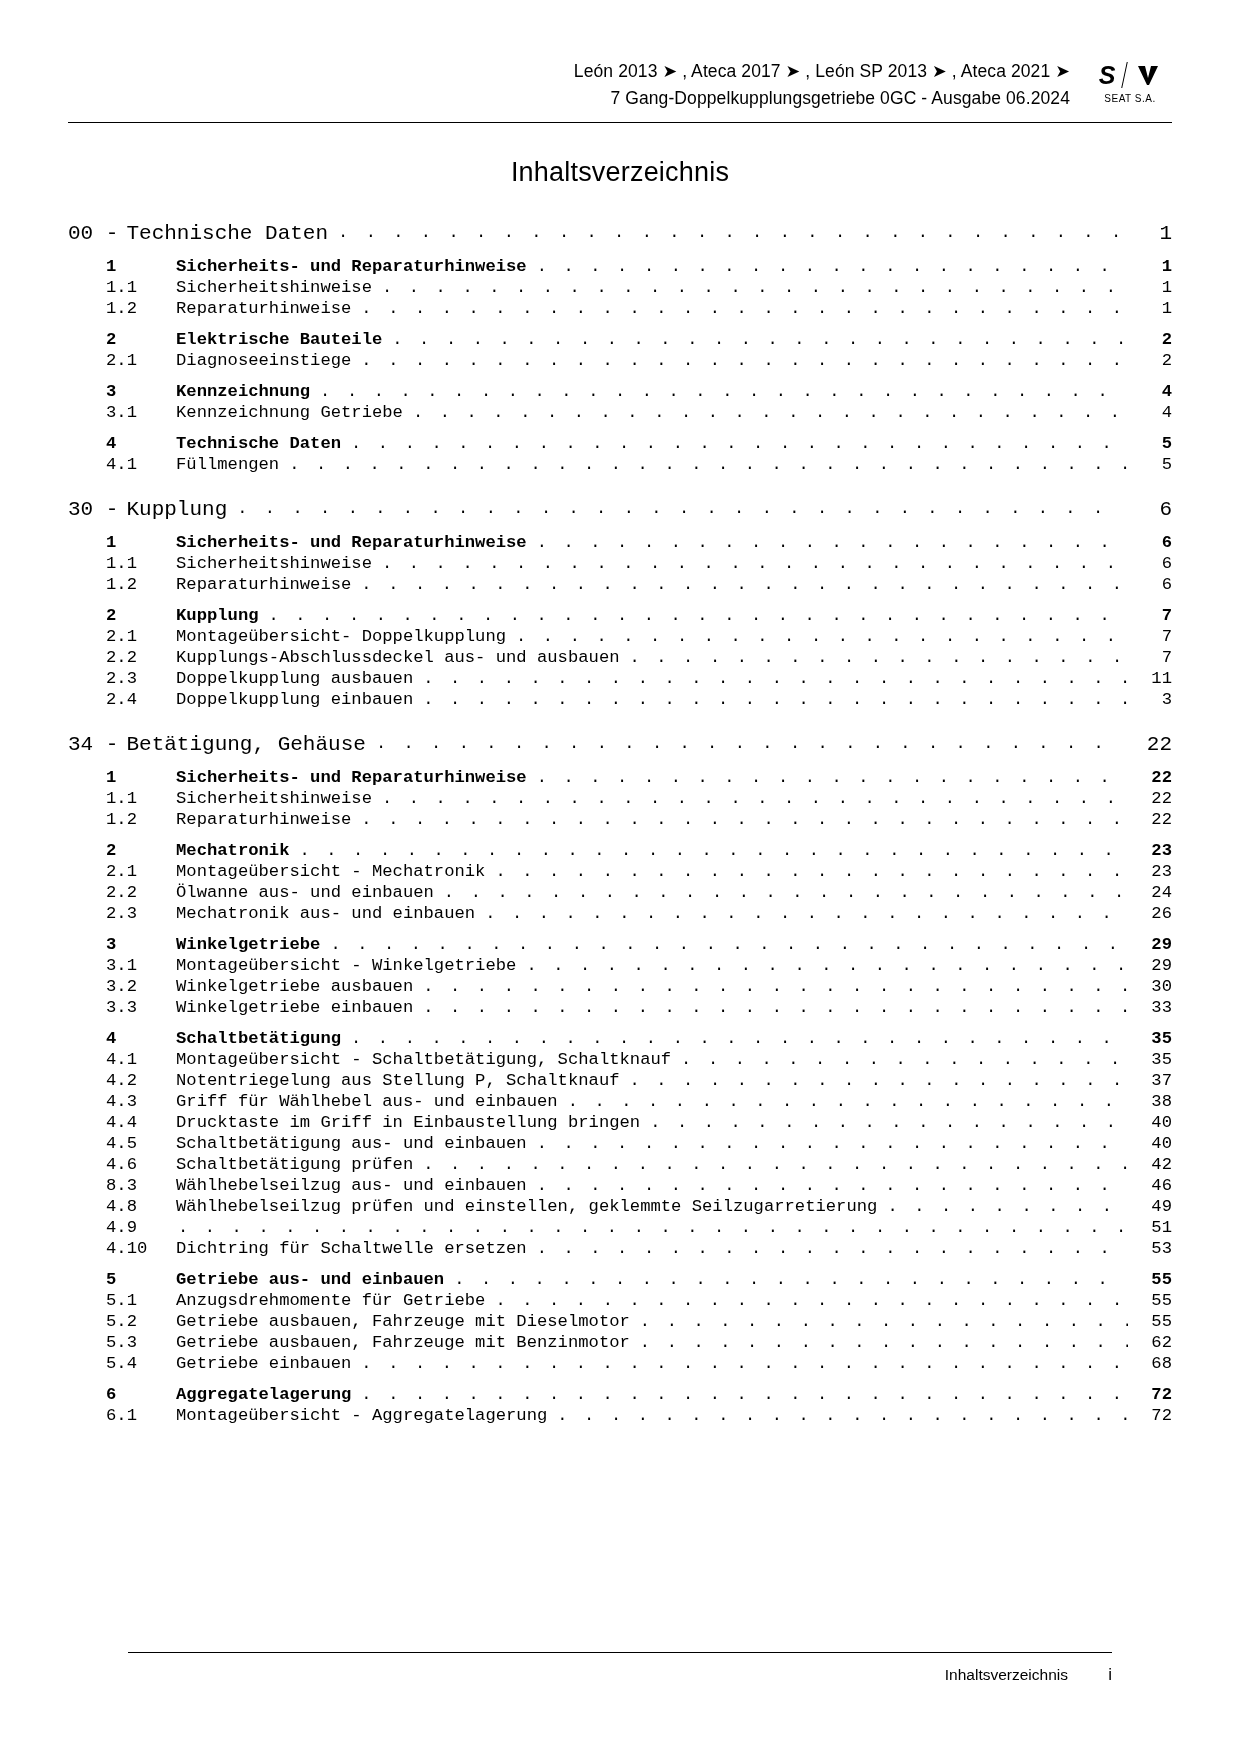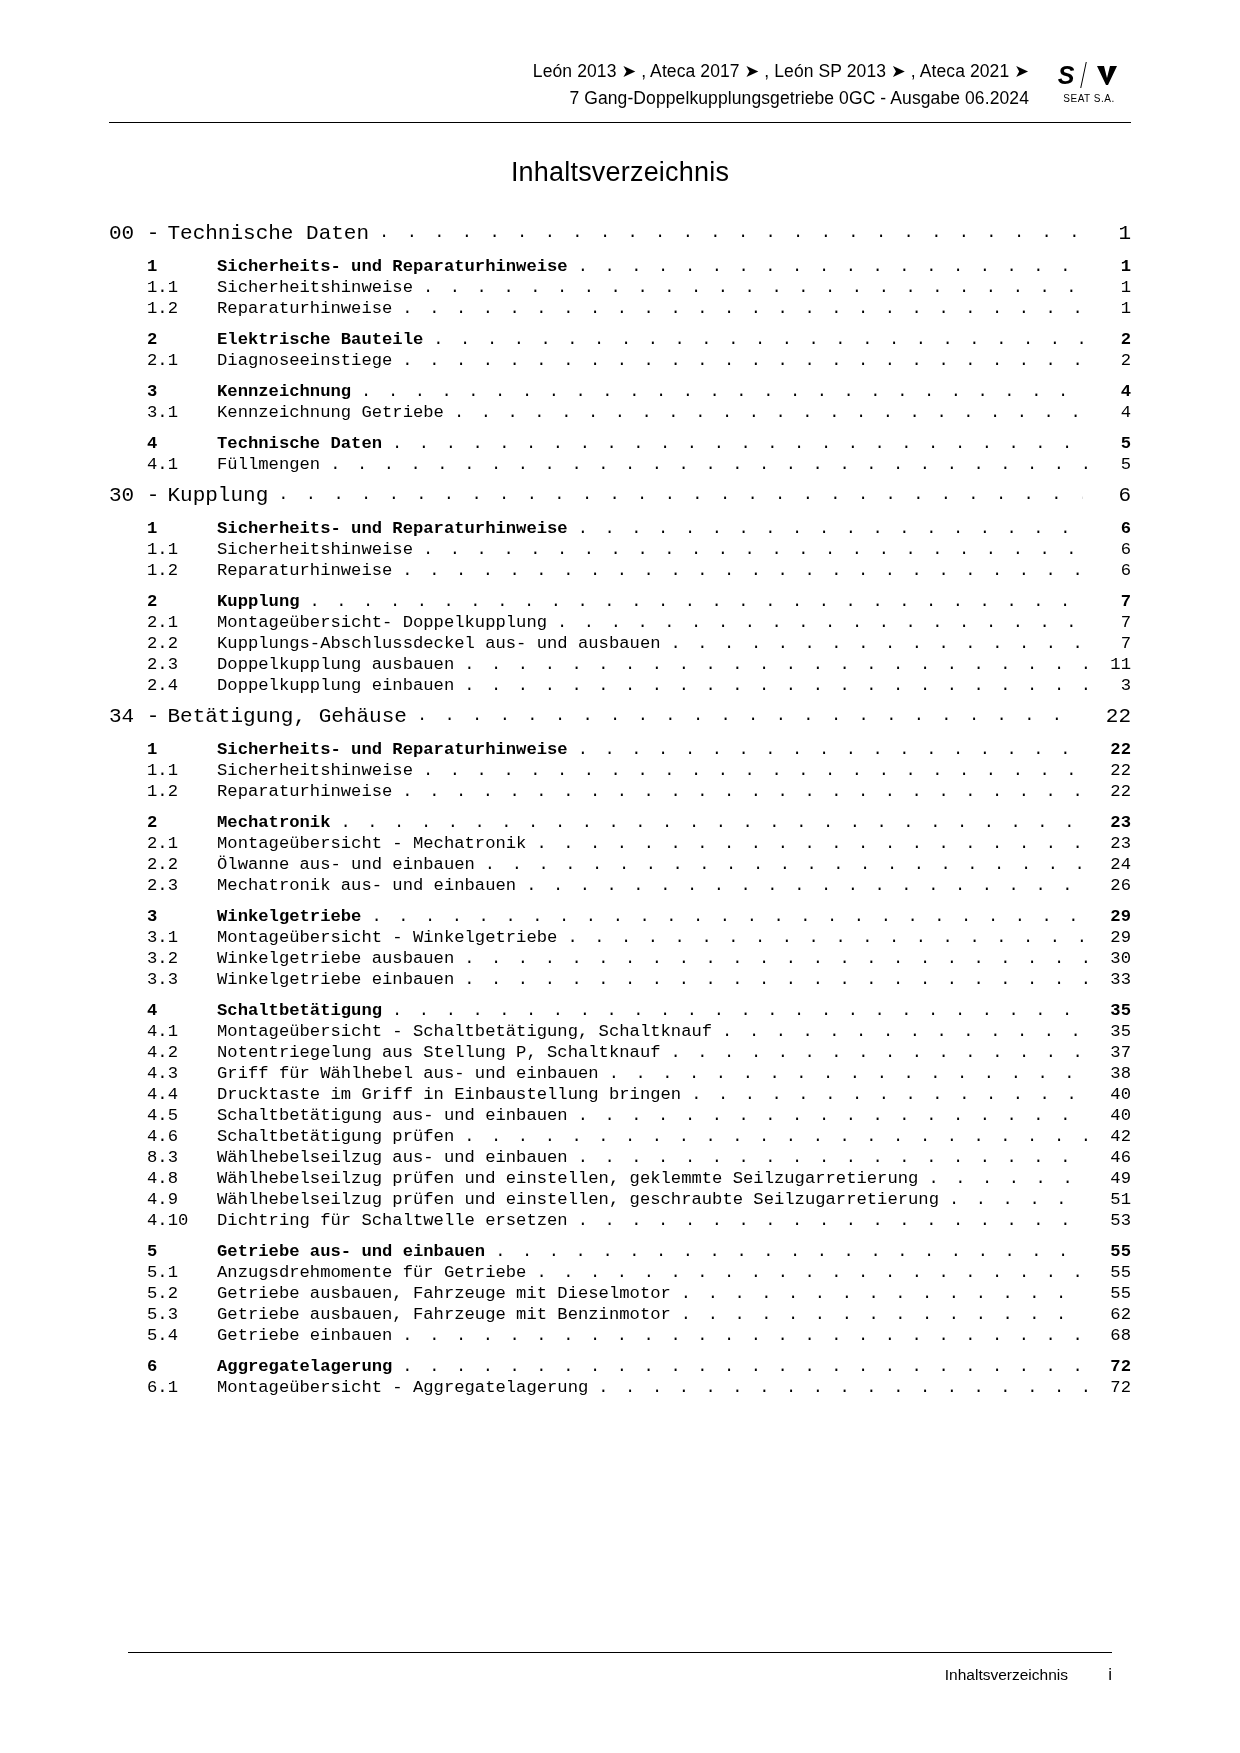--- a/index.html
+++ b/index.html
@@ -13,21 +13,21 @@
     font-family: "Liberation Sans", sans-serif;
     color: #000000;
     position: relative;
     overflow: hidden;
   }
   .page {
     position: relative;
     width: 1240px;
     height: 1753px;
     box-sizing: border-box;
-    padding: 0 109px;
+    padding: 0 68px;
   }
 
   
   .header {
     padding-top: 58px;
     display: flex;
     align-items: flex-start;
     justify-content: flex-end;
   }
   .header-text {
@@ -87,21 +87,21 @@
     margin-bottom: 34px;
     letter-spacing: 0.2px;
   }
 
   
   .toc {
     font-size: 17.2px;
     font-family: Liberation Mono, monospace;
   }
   .chapter {
-    margin-top: 10px;
+    margin-top: 24px;
   }
   .chapter:first-child { margin-top: 0; }
 
   .row {
     display: flex;
     align-items: baseline;
     width: 100%;
   }
   .row .num {
     flex: 0 0 auto;
@@ -451,21 +451,20 @@
           <span class="pg">46</span>
         </div>
         <div class="row l2">
           <span class="num">4.8</span>
           <span class="lbl">Wählhebelseilzug prüfen und einstellen, geklemmte Seilzugarretierung</span>
           <span class="dots">. . . . . . . . . . . . . . . . . . . . . . . . . . . . . . . . . . . . . . . . . . . . . . . . . . . . . . . . . . . . . . . . . . . . . . . . . . . . . . . . . . . . . . . . . . . . . . . . . . . . . . . . . . . . . . . . . . . . . . . . </span>
           <span class="pg">49</span>
         </div>
         <div class="row l2">
           <span class="num">4.9</span>
-          <span class="lbl">Wählhebelseilzug prüfen und einstellen, geschraubte Seilzugarretierung</span>
           <span class="dots">. . . . . . . . . . . . . . . . . . . . . . . . . . . . . . . . . . . . . . . . . . . . . . . . . . . . . . . . . . . . . . . . . . . . . . . . . . . . . . . . . . . . . . . . . . . . . . . . . . . . . . . . . . . . . . . . . . . . . . . . </span>
           <span class="pg">51</span>
         </div>
         <div class="row l2">
           <span class="num">4.10</span>
           <span class="lbl">Dichtring für Schaltwelle ersetzen</span>
           <span class="dots">. . . . . . . . . . . . . . . . . . . . . . . . . . . . . . . . . . . . . . . . . . . . . . . . . . . . . . . . . . . . . . . . . . . . . . . . . . . . . . . . . . . . . . . . . . . . . . . . . . . . . . . . . . . . . . . . . . . . . . . . </span>
           <span class="pg">53</span>
         </div>
         <div class="row l1">

